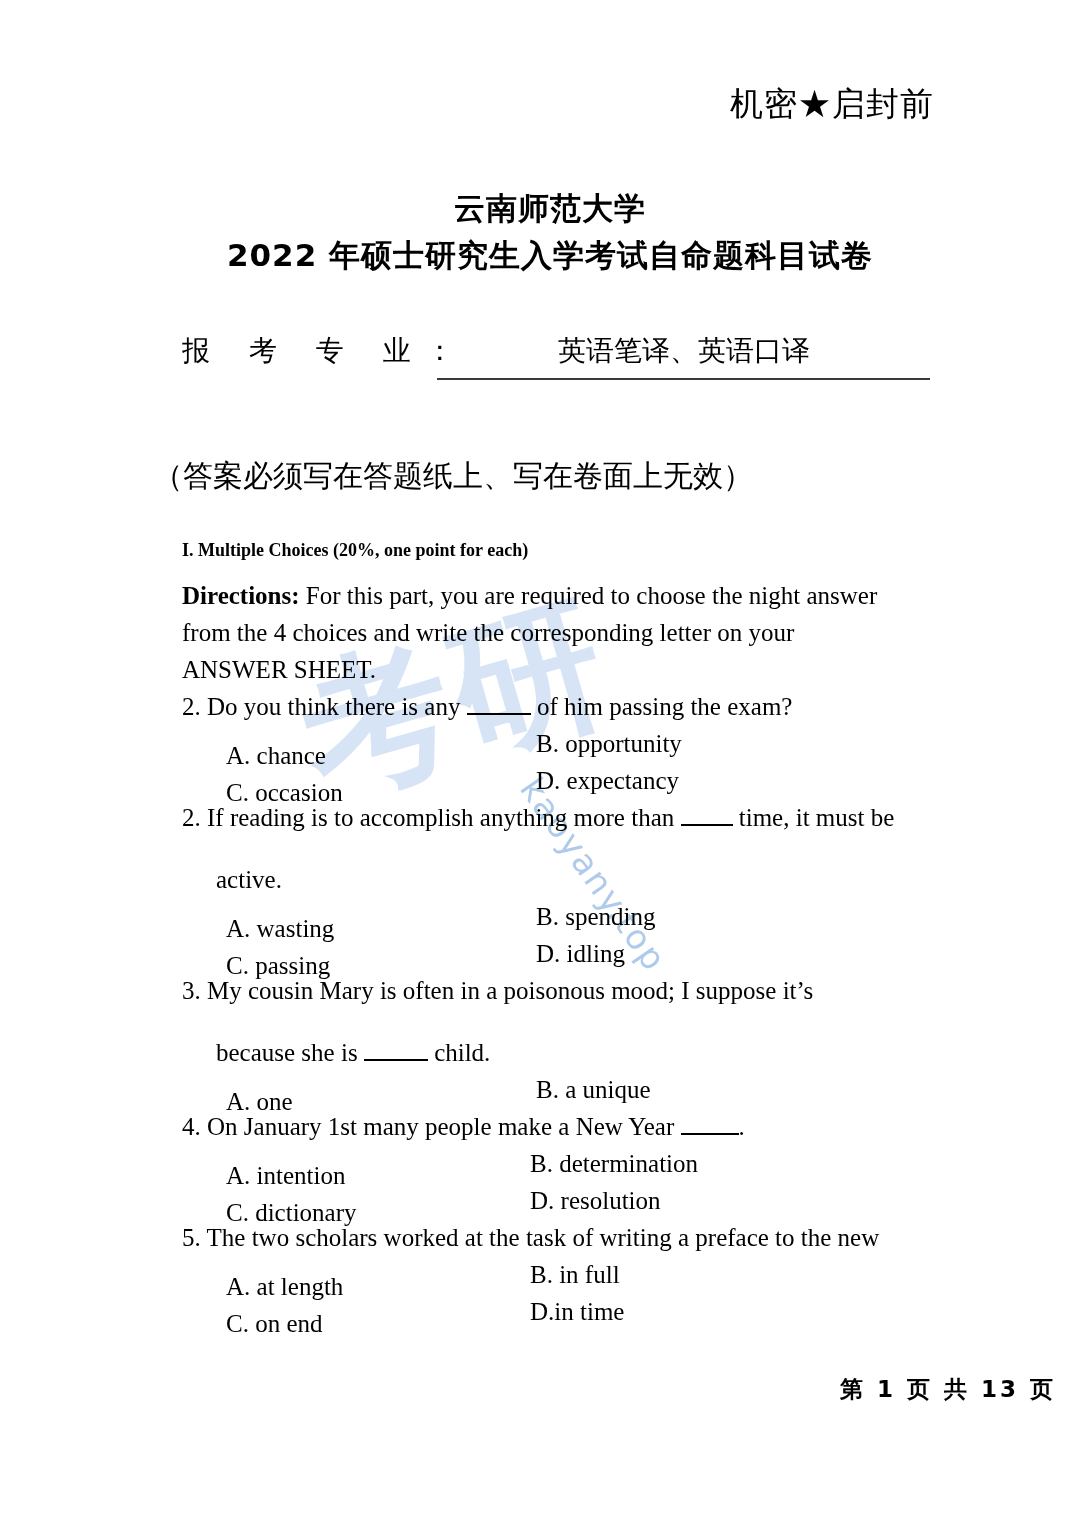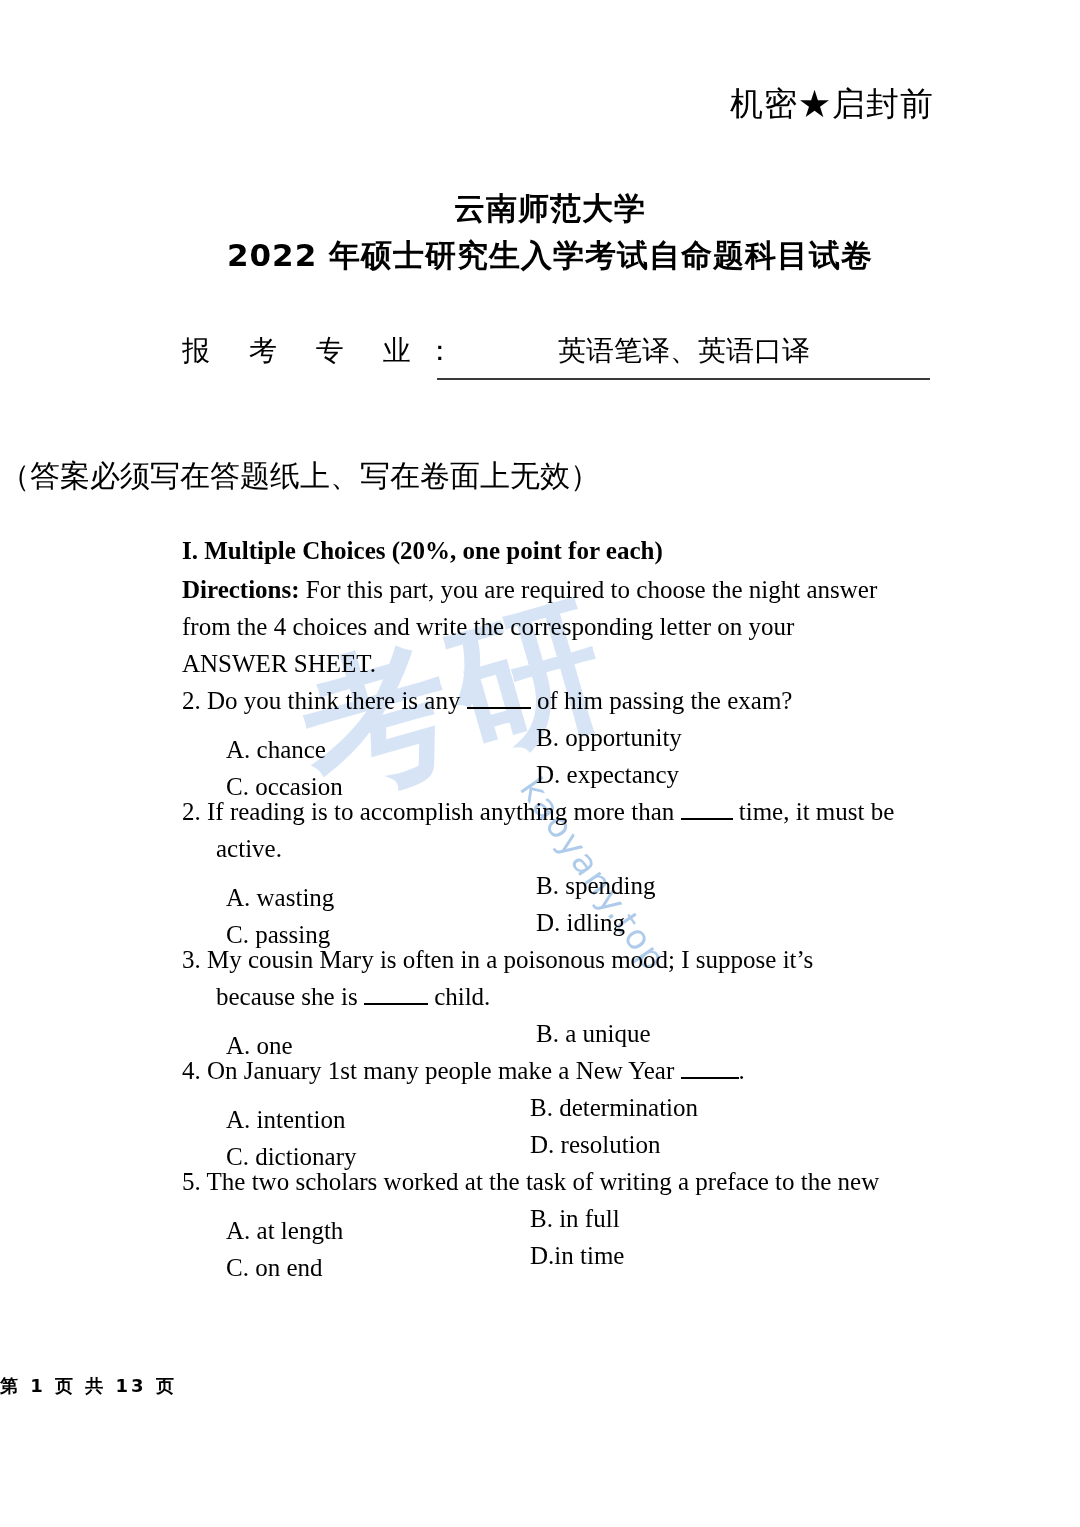--- a/index.html
+++ b/index.html
@@ -141,39 +141,40 @@
     height: 0;
     border-top: 2px solid #3a3a3a;
   }
 
   
   .note {
     position: absolute;
     left: 0;
     top: 456px;
     width: 906px;
+    text-align: center;
     font-family: "DejaVu Serif", "Liberation Serif", serif;
     font-size: 30px;
     letter-spacing: 0px;
     white-space: nowrap;
   }
 
   
   .body-block {
     position: absolute;
     left: 182px;
     top: 532px;
     width: 714px;
   }
   .sect-heading {
     font-family: "Liberation Serif", "DejaVu Serif", serif;
-    font-size: 25px;
+    font-size: 18px;
     font-weight: 700;
     line-height: 37px;
-    margin-bottom: 2px;
+    margin-bottom: 8px;
   }
   .directions {
     font-family: "Liberation Serif", "DejaVu Serif", serif;
     font-size: 25px;
     line-height: 37px;
     text-align: justify;
     text-justify: inter-word;
   }
   .directions .lead {
     font-weight: 700;
@@ -186,20 +187,21 @@
     font-family: "Liberation Serif", "DejaVu Serif", serif;
     font-size: 25px;
     line-height: 37px;
     margin-top: 0;
   }
   .q-stem {
     text-indent: 0;
   }
   .q-cont {
     padding-left: 34px;
+    margin-top: 25px;
   }
   .blank-ul {
     display: inline-block;
     border-bottom: 2px solid #000;
     vertical-align: baseline;
   }
   .blank-w1 { width: 64px; }
   .blank-w2 { width: 52px; }
   .blank-w3 { width: 58px; }
 
@@ -225,23 +227,23 @@
   .opts.wide .opt-b {
     left: 348px;
   }
 
   
   .footer {
     position: absolute;
     left: 0;
     top: 1374px;
     width: 1056px;
-    text-align: left;
+    text-align: right;
     font-family: "DejaVu Sans", "Liberation Sans", sans-serif;
-    font-size: 18px;
+    font-size: 23px;
     font-weight: 700;
     letter-spacing: 3px;
     white-space: nowrap;
   }
 </style>
 </head>
 <body>
 
 <div class="page">
 

